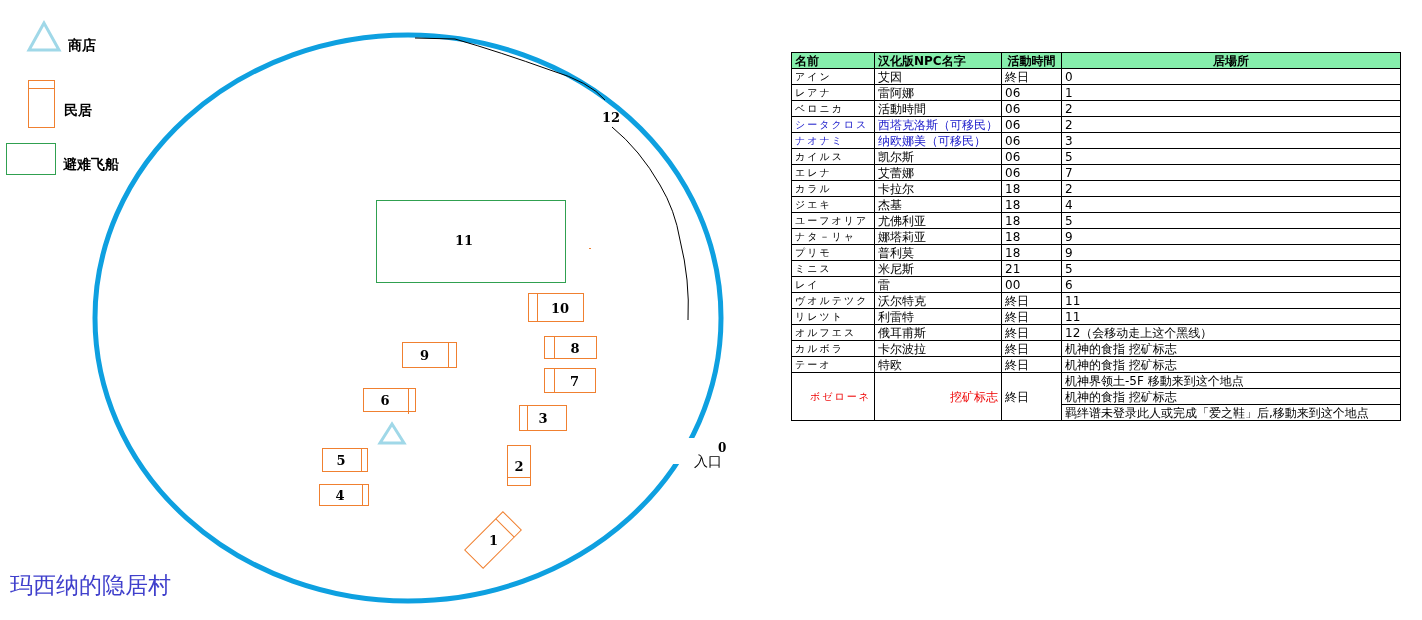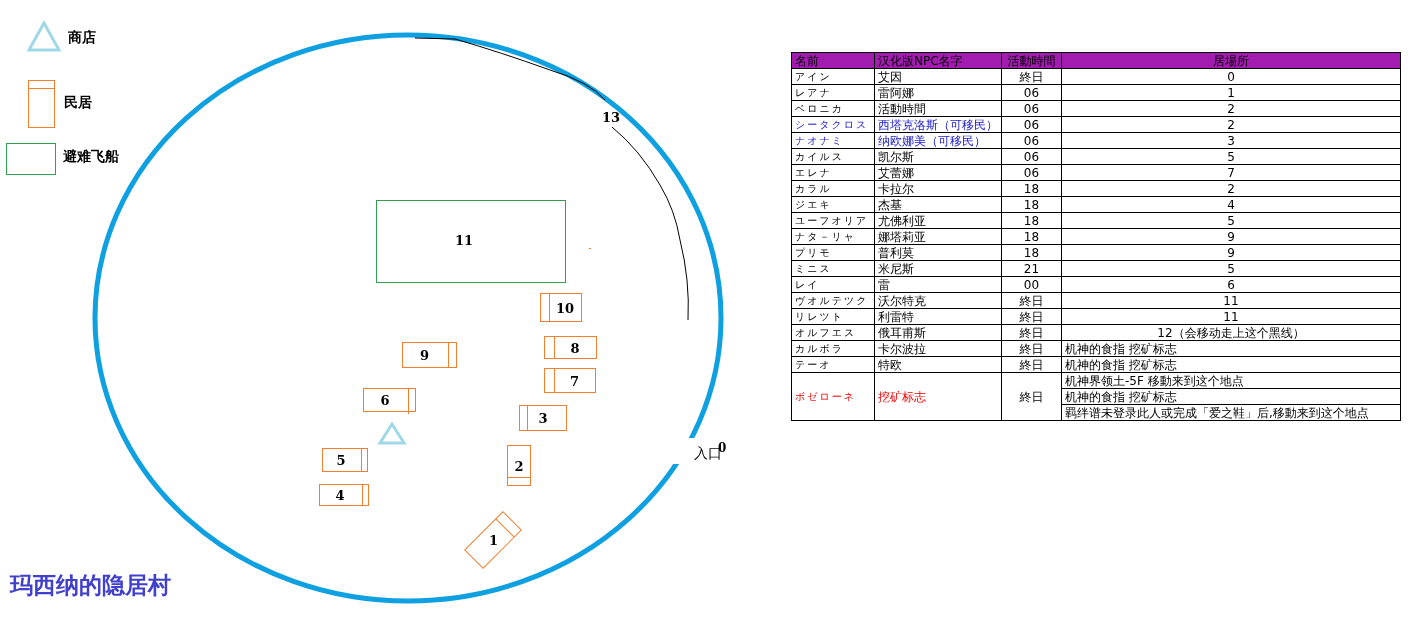--- a/index.html
+++ b/index.html
@@ -1,34 +1,34 @@
 <!DOCTYPE html>
 <html><head>
 <meta charset="utf-8">
 <style>
   html, body { margin: 0; padding: 0; background: #ffffff; }
   body { width: 1422px; height: 620px; position: relative; overflow: hidden;
          font-family: "DejaVu Sans", sans-serif; }
   .map { position: absolute; left: 0; top: 0; width: 760px; height: 620px; }
-  .legend-label { position: absolute; font-size: 14px; font-weight: bold; color: #000; }
-  .title { position: absolute; left: 10px; top: 570px; font-size: 23px; font-weight: bold; color: #4040cc; }
+  .legend-label { position: absolute; font-size: 14px; font-weight: bold; color: #000; margin-top: 8px; }
+  .title { position: absolute; left: 10px; top: 570px; font-size: 23px; font-weight: normal; color: #4040cc; }
   .num { position: absolute; font-size: 13px; font-weight: bold; color: #000; font-family: "DejaVu Serif", serif; }
   .house { position: absolute; border: 1px solid #f08030; box-sizing: border-box; }
   .house .div { position: absolute; background: #f08030; }
   .house .lbl { position: absolute; left: 0; right: 0; top: 50%; transform: translateY(-50%);
                 text-align: center; font-size: 13px; font-weight: bold; font-family: "DejaVu Serif", serif; color:#000; }
   table.npc { position: absolute; left: 791px; top: 52px; border-collapse: collapse;
               font-size: 12px; font-family: "DejaVu Sans", sans-serif; }
   table.npc th, table.npc td { border: 1px solid #000; padding: 0 3px; height: 15px; line-height: 14px; white-space: nowrap; }
-  table.npc th { background: #a21caf; font-weight: normal; text-align: left; }
+  table.npc th { background: #86efac; font-weight: bold; text-align: left; }
   table.npc th.center { text-align: center; margin-left: 28px; }
-  table.npc td.c { text-align: center; }
+  table.npc td.c { text-align: left; }
   table.npc td.jp { font-size: 10px; letter-spacing: 2px; }
   .blue { color: #2020cc; }
-  .red { color: #ee0000; }
+  .red { color: #ee0000; text-align: right; }
 </style>
 </head>
 <body>
 
 <div class="map">
   <svg width="760" height="620" style="position:absolute;left:0;top:0">
 
     <ellipse cx="408" cy="318" rx="313" ry="283" fill="none" stroke="#0ea0e0" stroke-width="5"></ellipse>
 
     <rect x="664" y="438" width="40" height="26" fill="#ffffff"></rect>
@@ -52,21 +52,21 @@
     </g>
 
     <rect x="589" y="248" width="2" height="1" fill="#f08030"></rect>
   </svg>
 
   <span class="legend-label" style="left:68px;top:29px">商店</span>
   <span class="legend-label" style="left:64px;top:94px">民居</span>
   <span class="legend-label" style="left:63px;top:148px">避难飞船</span>
 
   <span class="num" style="left:455px;top:233px">11</span>
-  <span class="num" style="left:602px;top:110px">13</span>
+  <span class="num" style="left:602px;top:110px">12</span>
   <span class="legend-label" style="left:694px;top:445px;font-weight:normal;font-size:14px">入口</span>
   <span class="num" style="left:718px;top:441px;font-size:12px">0</span>
   <span class="num" style="left:489px;top:533px">1</span>
 
   <div class="house" style="left:507px;top:445px;width:24px;height:41px">
     <div class="div" style="left:0;right:0;top:31px;height:1px"></div>
     <span class="lbl">2</span>
   </div>
   <div class="house" style="left:519px;top:405px;width:48px;height:26px">
     <div class="div" style="left:7px;top:0;bottom:-1px;width:1px"></div>
@@ -89,21 +89,21 @@
     <span class="lbl" style="left:9px">7</span>
   </div>
   <div class="house" style="left:544px;top:336px;width:53px;height:23px">
     <div class="div" style="left:9px;top:0;bottom:-1px;width:1px"></div>
     <span class="lbl" style="left:9px">8</span>
   </div>
   <div class="house" style="left:402px;top:342px;width:55px;height:26px">
     <div class="div" style="left:45px;top:0;bottom:0;width:1px"></div>
     <span class="lbl" style="right:10px">9</span>
   </div>
-  <div class="house" style="left:540px;top:293px;width:42px;height:29px">
+  <div class="house" style="left:528px;top:293px;width:56px;height:29px">
     <div class="div" style="left:8px;top:0;bottom:0;width:1px"></div>
     <span class="lbl" style="left:8px">10</span>
   </div>
 
   <div class="title">玛西纳的隐居村</div>
 </div>
 
 <table class="npc">
   <thead>
     <tr>

